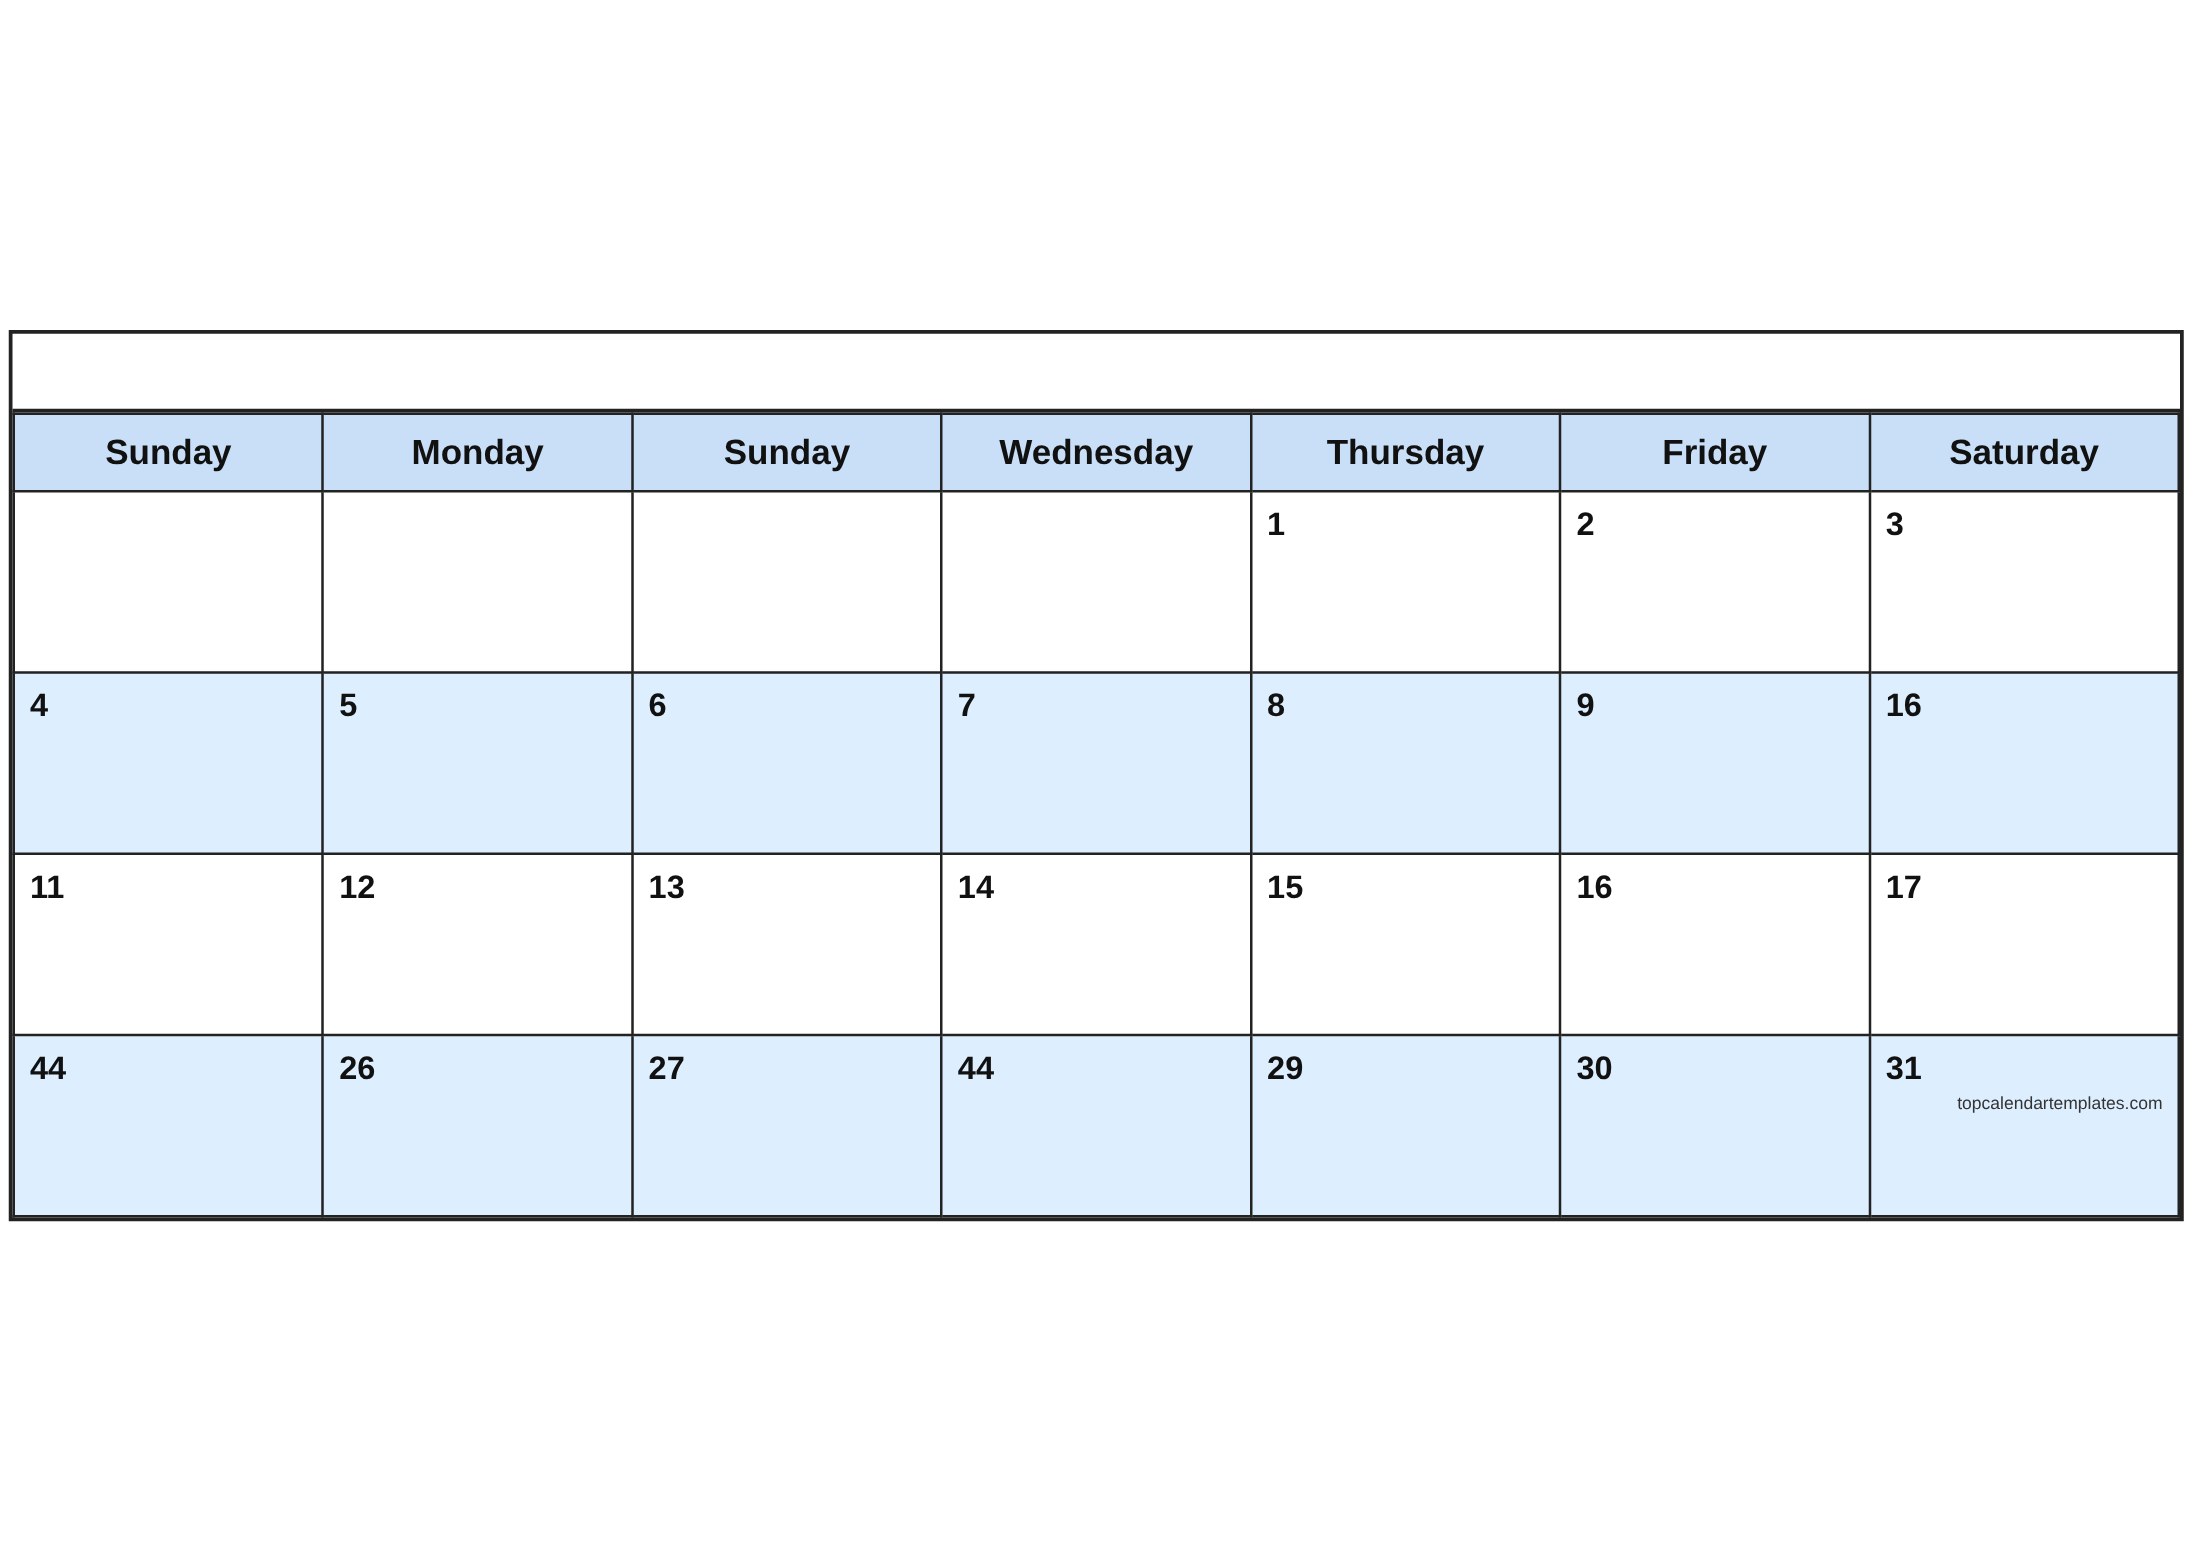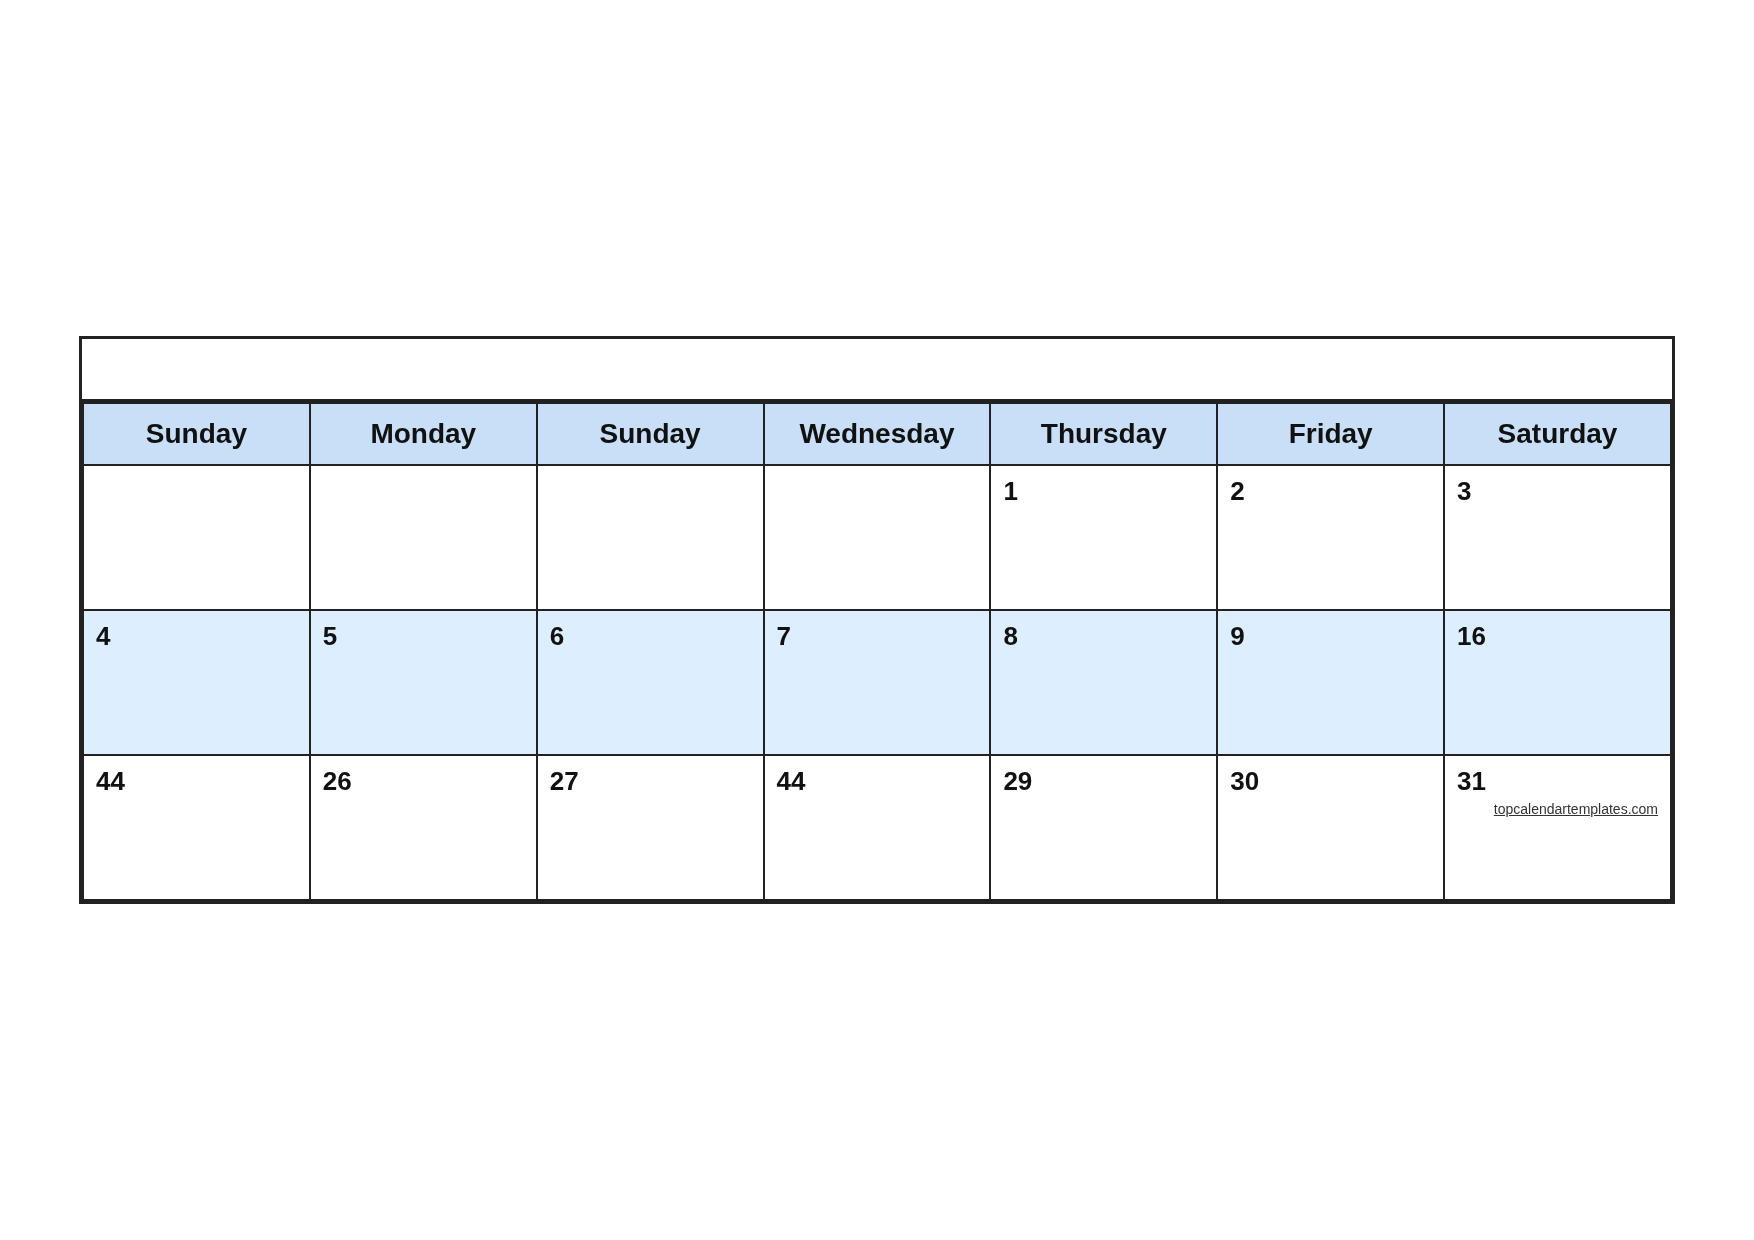--- a/index.html
+++ b/index.html
@@ -11,21 +11,21 @@
     body {
       background: #fff;
       display: flex;
       justify-content: center;
       align-items: center;
       min-height: 100vh;
       font-family: Arial, sans-serif;
     }
 
     .calendar-wrapper {
-      width: 1596px;
+      width: 1740px;
       border: 3px solid #222;
       background: #fff;
     }
 
     .calendar-title {
       text-align: center;
       padding: 30px 10px 30px;
       font-size: 72px;
       font-weight: 900;
       color: #111;
@@ -90,21 +90,20 @@
     .day-bold {
       font-weight: 800;
     }
 
     .watermark {
       font-size: 14px;
       font-weight: 400;
       color: #333;
       text-align: right;
       padding-top: 4px;
-      text-decoration: underline;
     }
   </style>
 </head>
 <body>
 
 <div class="calendar-wrapper">
   <div class="calendar-title"></div>
   <table class="calendar-grid">
     <thead>
       <tr>
@@ -151,20 +150,43 @@
           </td>
           <td>
             <span class="day-num">9</span>
           </td>
           <td>
             <span class="day-num">16</span>
           </td>
         </tr>
         <tr class="row-white">
           <td>
+            <span class="day-num day-bold">11</span>
+          </td>
+          <td>
+            <span class="day-num">12</span>
+          </td>
+          <td>
+            <span class="day-num">13</span>
+          </td>
+          <td>
+            <span class="day-num">14</span>
+          </td>
+          <td>
+            <span class="day-num">15</span>
+          </td>
+          <td>
+            <span class="day-num">16</span>
+          </td>
+          <td>
+            <span class="day-num">17</span>
+          </td>
+        </tr>
+        <tr class="row-white">
+          <td>
             <span class="day-num day-bold">44</span>
           </td>
           <td>
             <span class="day-num">26</span>
           </td>
           <td>
             <span class="day-num">27</span>
           </td>
           <td>
             <span class="day-num">44</span>

